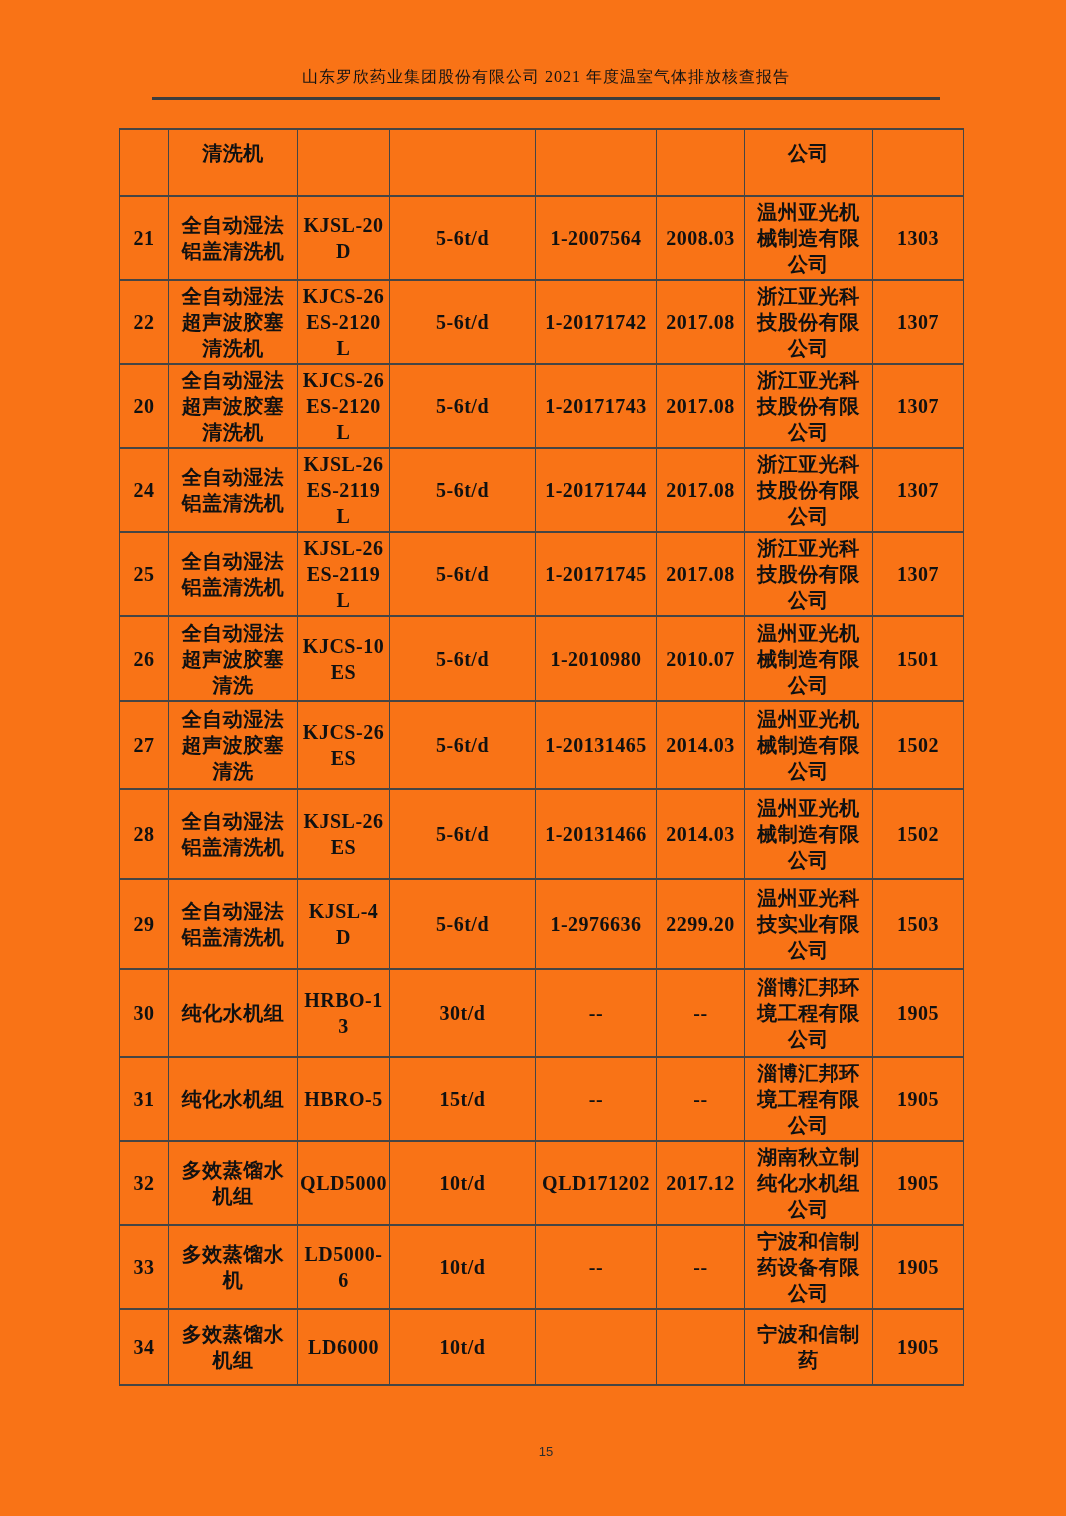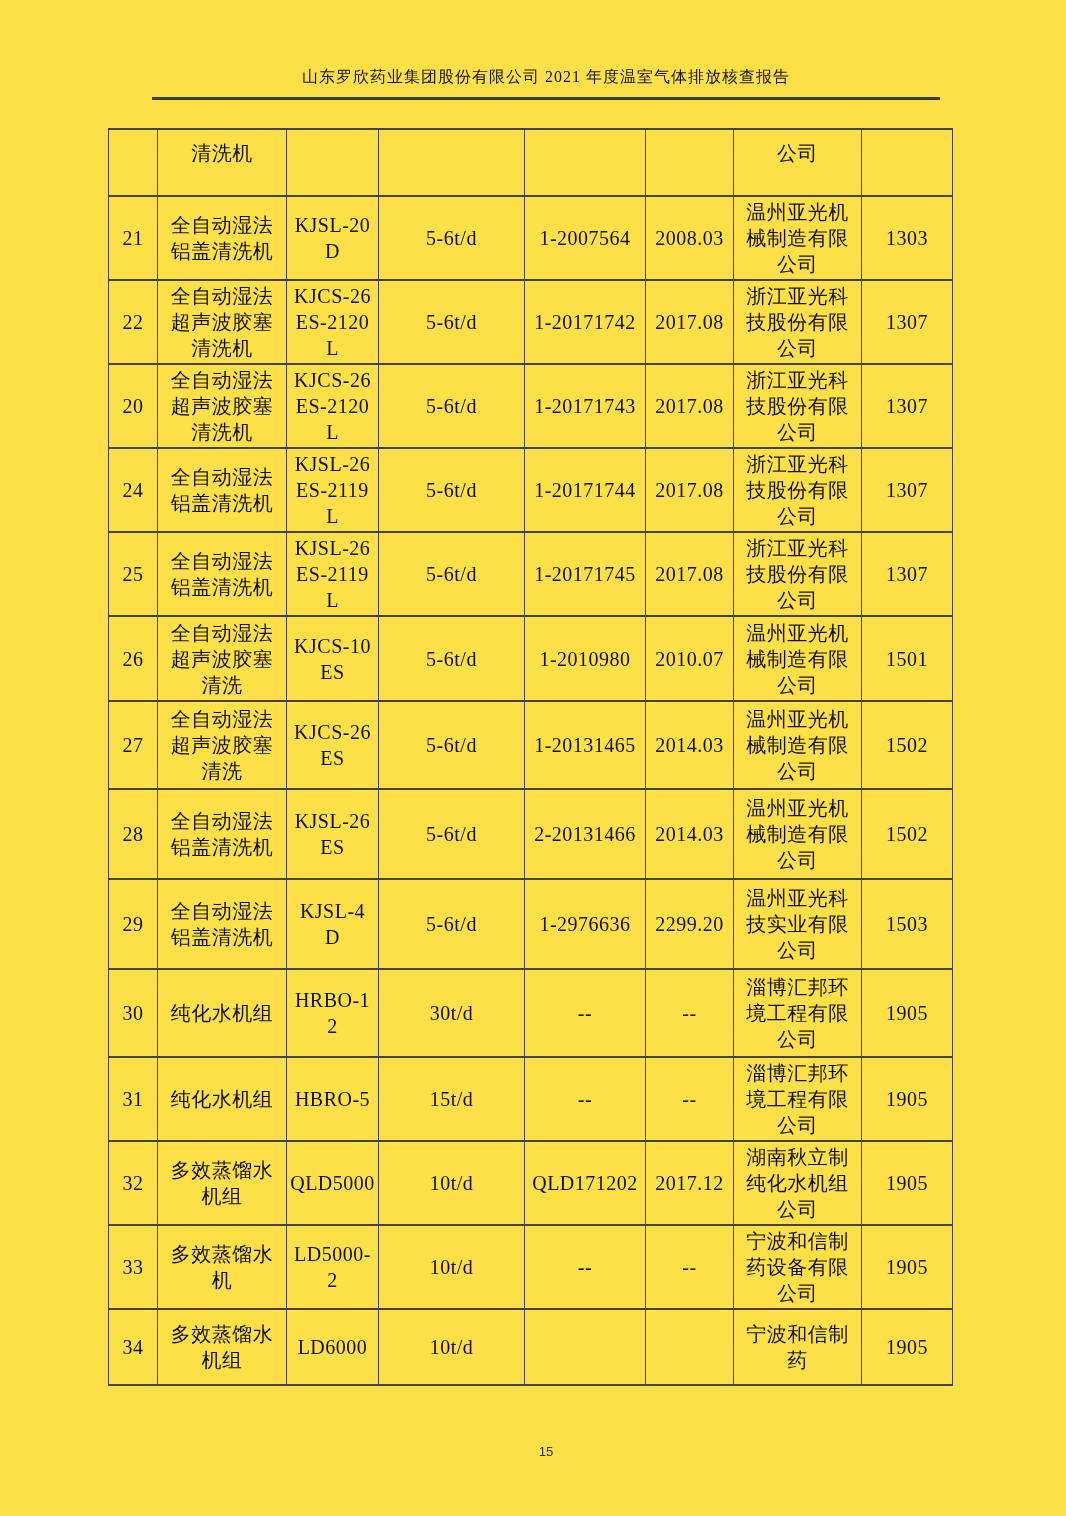--- a/index.html
+++ b/index.html
@@ -2,39 +2,40 @@
 <html><head>
 <meta charset="utf-8">
 <style>
   html, body { margin: 0; padding: 0; }
   body {
     width: 1066px; height: 1516px;
     background: #ffffff;
     font-family: "Liberation Serif", "DejaVu Serif", serif;
     color: #1a1a1a;
   }
-  .sheet { position: relative; width: 1066px; height: 1516px; background: #fde047; overflow: hidden; }
+  .sheet { position: relative; width: 1066px; height: 1516px; background: #f97316; overflow: hidden; }
 
   .doc-title {
     position: absolute; top: 67px; left: 0; width: 1092px;
     text-align: center;
     font-size: 16px; letter-spacing: 1px;
     color: #141414;
     white-space: nowrap;
   }
   .title-rule {
     position: absolute; left: 152px; top: 97px;
     width: 788px; height: 3px;
     background: #3d3d3d;
   }
 
   table.equip-table {
-    position: absolute; left: 108px; top: 128px;
+    position: absolute; left: 119px; top: 128px;
     border-collapse: collapse; table-layout: fixed;
     width: 844px;
+    font-weight: bold;
   }
   .equip-table td {
     border: 1px solid #454545;
     border-top-width: 2px; border-bottom-width: 2px;
     text-align: center; vertical-align: middle;
     font-family: "Liberation Serif", "DejaVu Serif", serif;
     font-size: 20px; line-height: 26px;
     letter-spacing: 0.5px;
     white-space: pre-line;
     padding: 2px 1px;
@@ -206,21 +207,21 @@
 公司</td>
           <td>1502</td>
         </tr>
         <tr>
           <td>28</td>
           <td>全自动湿法
 铝盖清洗机</td>
           <td>KJSL-26
 ES</td>
           <td>5-6t/d</td>
-          <td>2-20131466</td>
+          <td>1-20131466</td>
           <td>2014.03</td>
           <td>温州亚光机
 械制造有限
 公司</td>
           <td>1502</td>
         </tr>
         <tr>
           <td>29</td>
           <td>全自动湿法
 铝盖清洗机</td>
@@ -231,21 +232,21 @@
           <td>2299.20</td>
           <td>温州亚光科
 技实业有限
 公司</td>
           <td>1503</td>
         </tr>
         <tr>
           <td>30</td>
           <td>纯化水机组</td>
           <td>HRBO-1
-2</td>
+3</td>
           <td>30t/d</td>
           <td>--</td>
           <td>--</td>
           <td>淄博汇邦环
 境工程有限
 公司</td>
           <td>1905</td>
         </tr>
         <tr>
           <td>31</td>
@@ -270,21 +271,21 @@
           <td>湖南秋立制
 纯化水机组
 公司</td>
           <td>1905</td>
         </tr>
         <tr>
           <td>33</td>
           <td>多效蒸馏水
 机</td>
           <td>LD5000-
-2</td>
+6</td>
           <td>10t/d</td>
           <td>--</td>
           <td>--</td>
           <td>宁波和信制
 药设备有限
 公司</td>
           <td>1905</td>
         </tr>
         <tr>
           <td>34</td>

